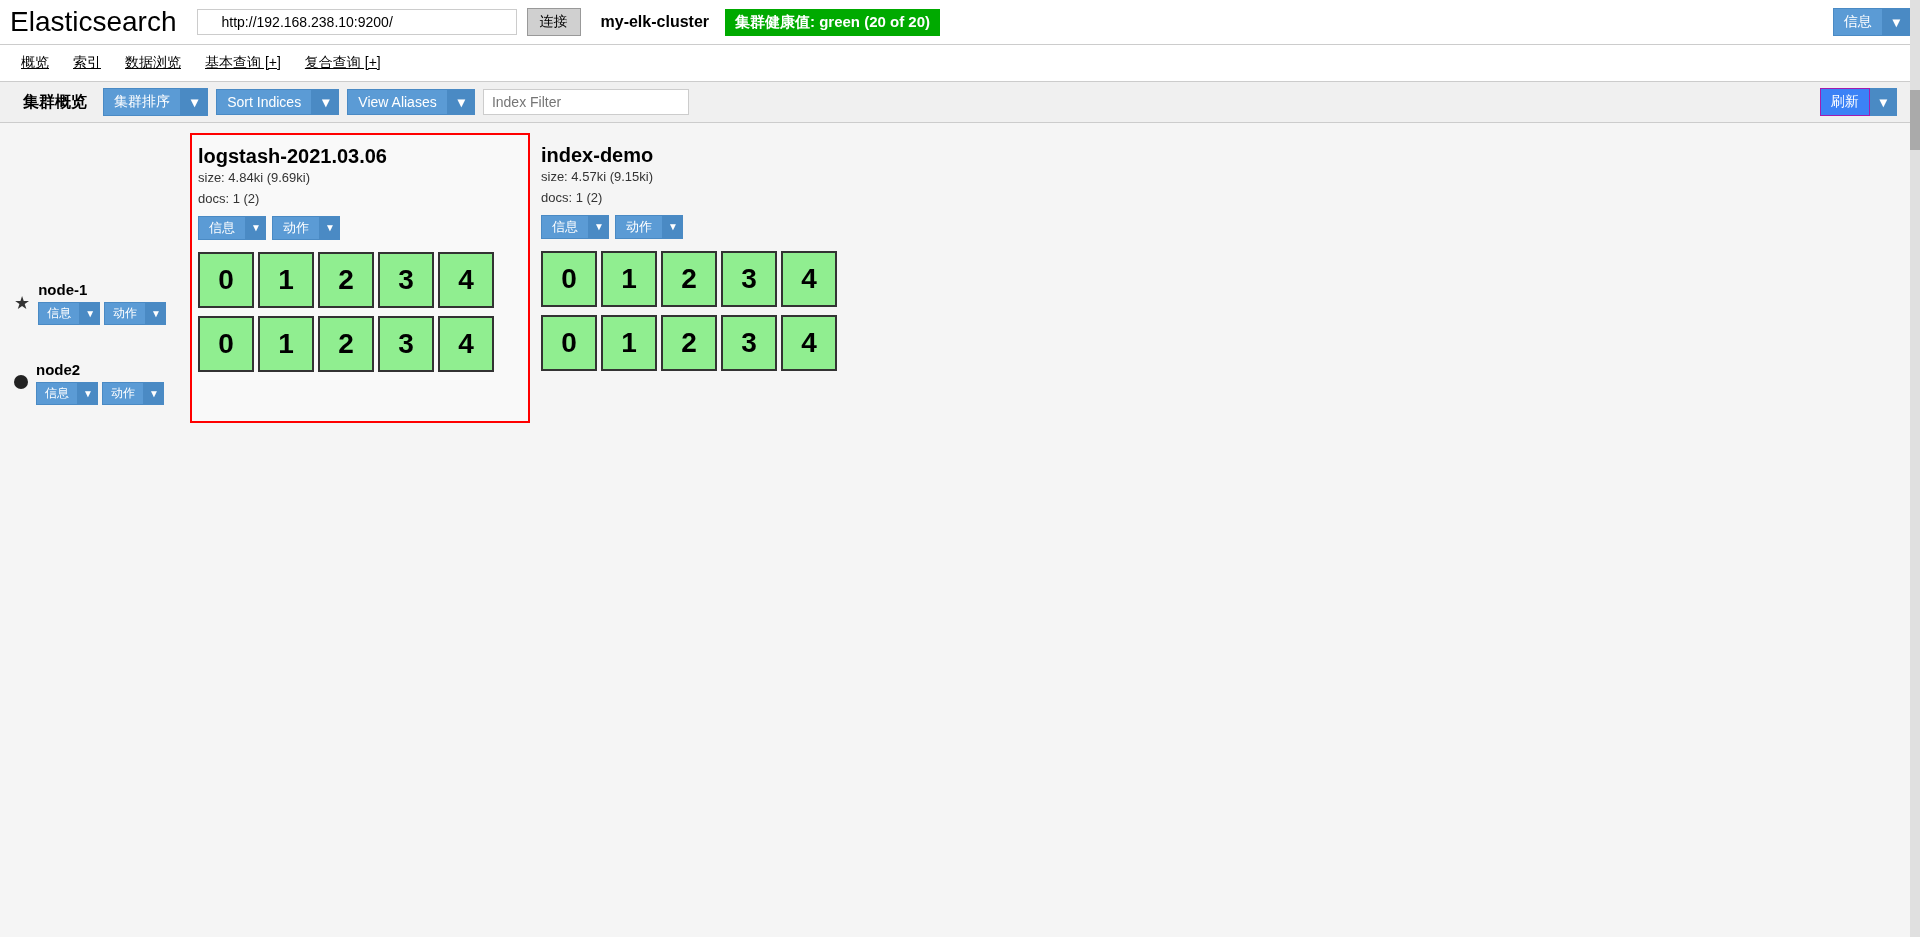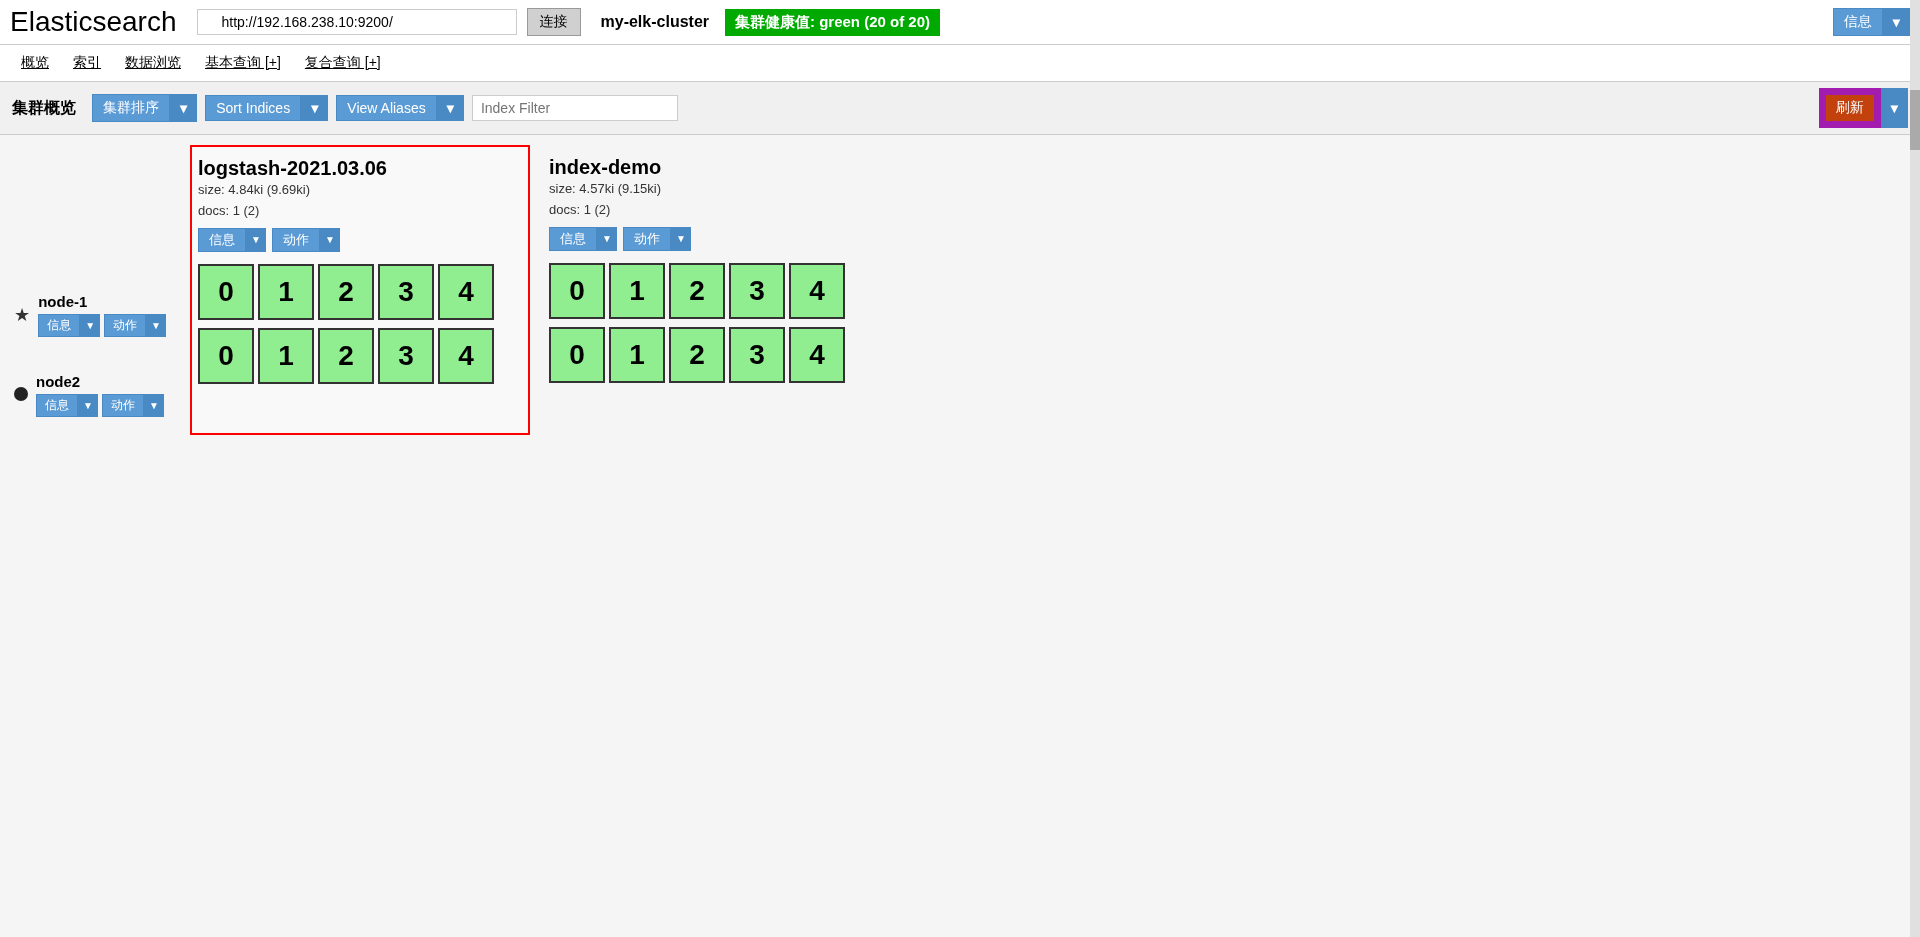--- a/index.html
+++ b/index.html
@@ -13,45 +13,45 @@
     .cluster-name { font-weight: bold; font-size: 16px; margin-left: 10px; }
     .cluster-health { background: #00aa00; color: #fff; padding: 4px 10px; font-weight: bold; font-size: 15px; margin-left: 6px; }
     .btn-info-top { background: #5b9bd5; color: #fff; border: 1px solid #4a8ac4; padding: 4px 10px; cursor: pointer; font-size: 14px; margin-left: auto; }
     .btn-dropdown-arrow { background: #4a8ac4; color: #fff; border: 1px solid #4a8ac4; padding: 4px 6px; cursor: pointer; }
 
     
     .nav-tabs { display: flex; background: #fff; border-bottom: 1px solid #ccc; padding: 4px 10px; gap: 2px; }
     .nav-tab { padding: 4px 10px; cursor: pointer; font-size: 14px; border: 1px solid transparent; text-decoration: underline; }
 
     
-    .toolbar { display: flex; align-items: center; background: #f0f0f0; border-bottom: 1px solid #ccc; padding: 6px 12px; gap: 8px; }
+    .toolbar { display: flex; align-items: center; background: #f0f0f0; border-bottom: 1px solid #ccc; padding: 6px 23px; gap: 8px; }
     .toolbar-title { font-size: 16px; font-weight: bold; margin-right: 8px; }
     .btn-cluster-sort { background: #5b9bd5; color: #fff; border: 1px solid #4a8ac4; padding: 4px 10px; cursor: pointer; font-size: 14px; display: flex; align-items: center; gap: 4px; }
     .btn-sort-indices { background: #5b9bd5; color: #fff; border: 1px solid #4a8ac4; padding: 4px 10px; cursor: pointer; font-size: 14px; display: flex; align-items: center; gap: 4px; }
     .btn-view-aliases { background: #5b9bd5; color: #fff; border: 1px solid #4a8ac4; padding: 4px 10px; cursor: pointer; font-size: 14px; display: flex; align-items: center; gap: 4px; }
     .filter-input { border: 1px solid #ccc; padding: 4px 8px; font-size: 14px; width: 206px; background: #fff; color: #999; }
-    .btn-refresh { background: #c2410c; color: #fff; border: 7px solid #a21caf; padding: 4px 10px; cursor: pointer; font-size: 14px; margin-left: auto; }
+    .btn-refresh { background: #3b82f6; color: #fff; border: 1px solid #a21caf; padding: 4px 10px; cursor: pointer; font-size: 14px; margin-left: auto; }
     .btn-refresh-arrow { background: #4a8ac4; color: #fff; border: 1px solid #4a8ac4; padding: 4px 6px; cursor: pointer; }
 
     
     .main-content { display: flex; padding: 10px; gap: 0; }
 
     
     .node-list { width: 180px; padding-top: 130px; }
     .node-item { display: flex; align-items: center; padding: 8px 4px; gap: 8px; min-height: 80px; }
     .node-star { color: #333; font-size: 18px; }
     .node-circle { width: 14px; height: 14px; background: #222; border-radius: 50%; display: inline-block; }
     .node-info { display: flex; flex-direction: column; gap: 4px; }
     .node-name { font-weight: bold; font-size: 15px; }
     .node-buttons { display: flex; gap: 4px; }
     .btn-node-info { background: #5b9bd5; color: #fff; border: 1px solid #4a8ac4; padding: 2px 8px; cursor: pointer; font-size: 12px; display: flex; align-items: center; gap: 2px; }
     .btn-node-action { background: #5b9bd5; color: #fff; border: 1px solid #4a8ac4; padding: 2px 8px; cursor: pointer; font-size: 12px; display: flex; align-items: center; gap: 2px; }
 
     
-    .indices-area { display: flex; gap: 12px; flex: 1; }
+    .indices-area { display: flex; gap: 4px; flex: 1; }
 
     .index-column { min-width: 340px; padding: 6px; }
     .index-column.selected { border: 2px solid red; background: #f9f9f9; }
     .index-column.normal { border: 1px solid transparent; background: transparent; }
 
     .index-header { padding: 4px 0 8px 0; }
     .index-name { font-size: 20px; font-weight: bold; }
     .index-meta { font-size: 13px; color: #333; line-height: 1.6; }
     .index-actions { display: flex; gap: 6px; margin-top: 6px; }
     .btn-index-info { background: #5b9bd5; color: #fff; border: 1px solid #4a8ac4; padding: 2px 10px; cursor: pointer; font-size: 13px; display: flex; align-items: center; gap: 2px; }

